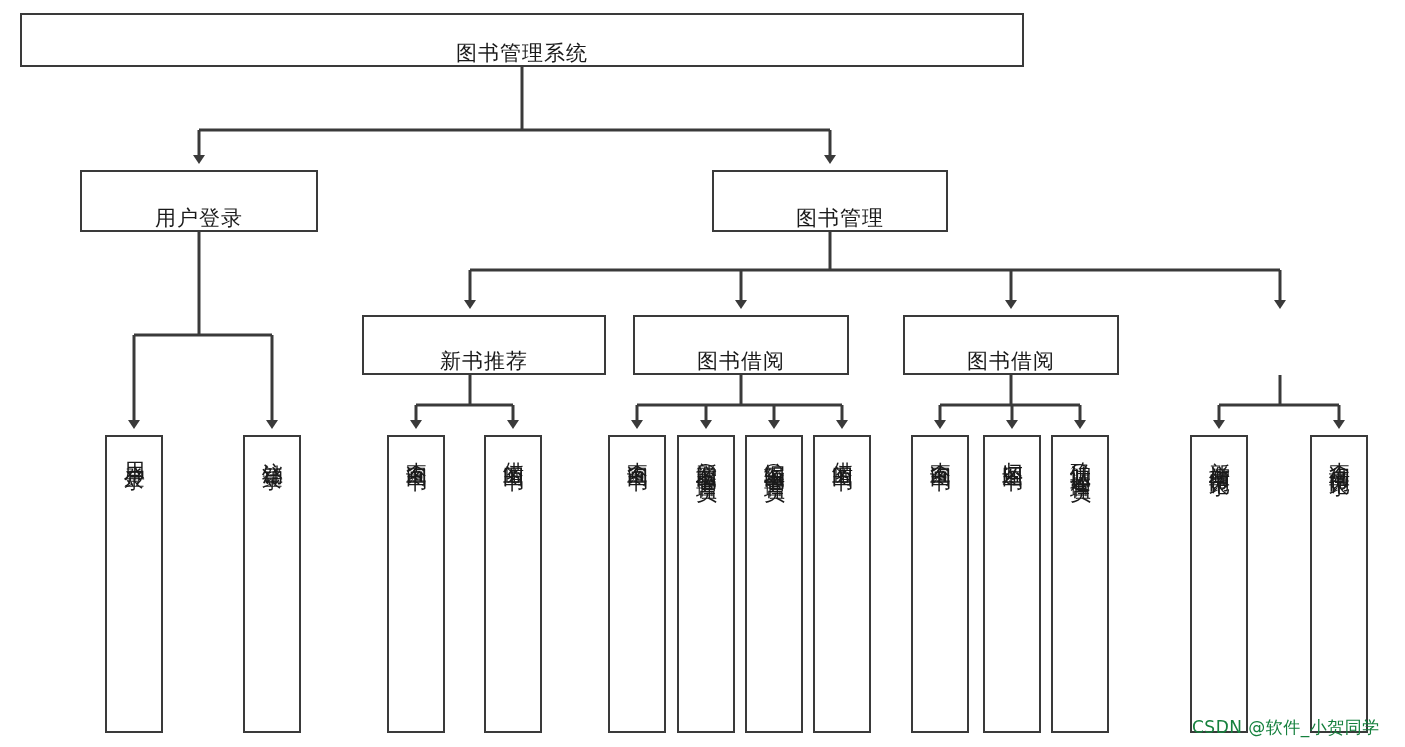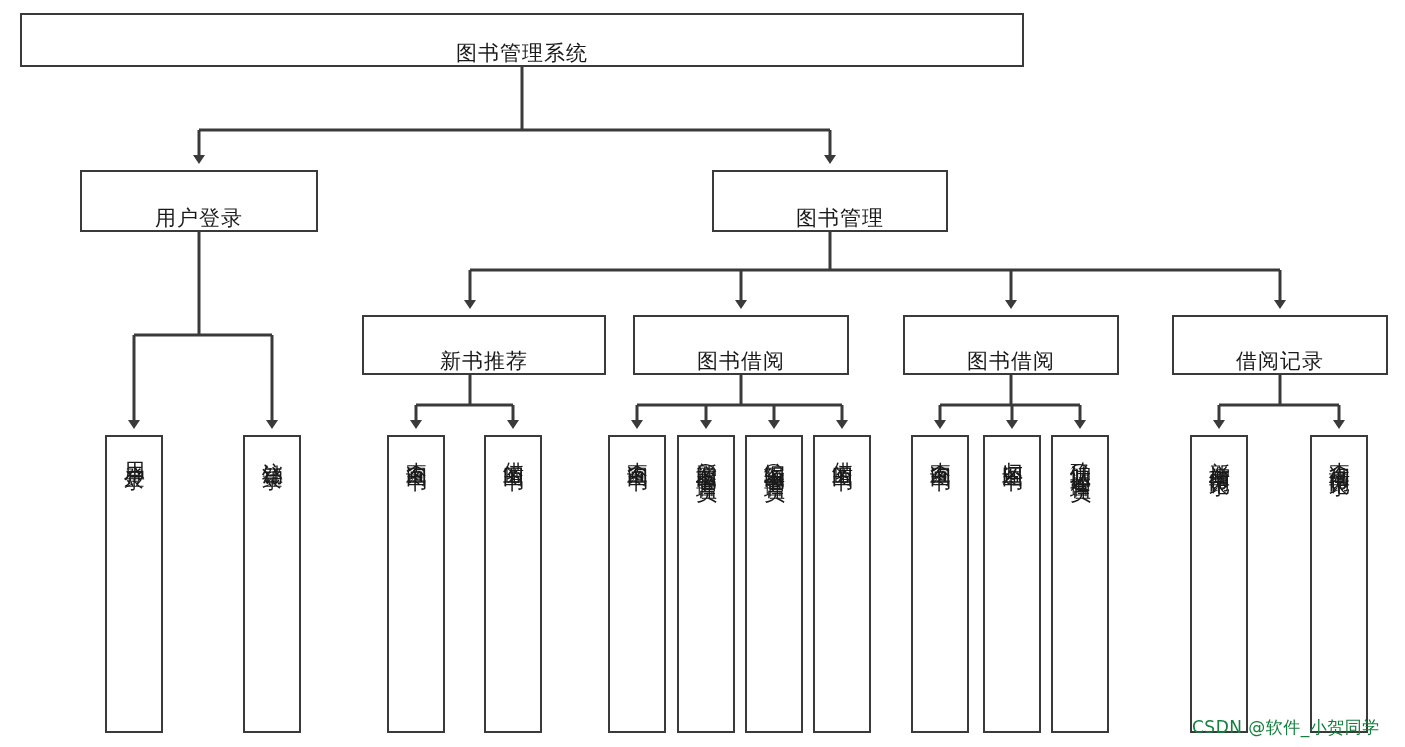--- a/index.html
+++ b/index.html
@@ -120,23 +120,20 @@
 
   <div class="node" style="left:362px;top:315px;width:244px;height:60px;">
     <span class="lbl">新书推荐</span>
   </div>
   <div class="node" style="left:633px;top:315px;width:216px;height:60px;">
     <span class="lbl">图书借阅</span>
   </div>
   <div class="node" style="left:903px;top:315px;width:216px;height:60px;">
     <span class="lbl">图书借阅</span>
   </div>
-  <div class="node" style="left:1172px;top:315px;width:216px;height:60px;">
-    <span class="lbl">借阅记录</span>
-  </div>
 
   <div class="node leaf" style="left:105px;top:435px;width:58px;height:298px;">
     <span class="lbl">用户登录</span>
   </div>
   <div class="node leaf" style="left:243px;top:435px;width:58px;height:298px;">
     <span class="lbl">注销登录</span>
   </div>
 
   <div class="node leaf" style="left:387px;top:435px;width:58px;height:298px;">
     <span class="lbl">查询图书</span>

